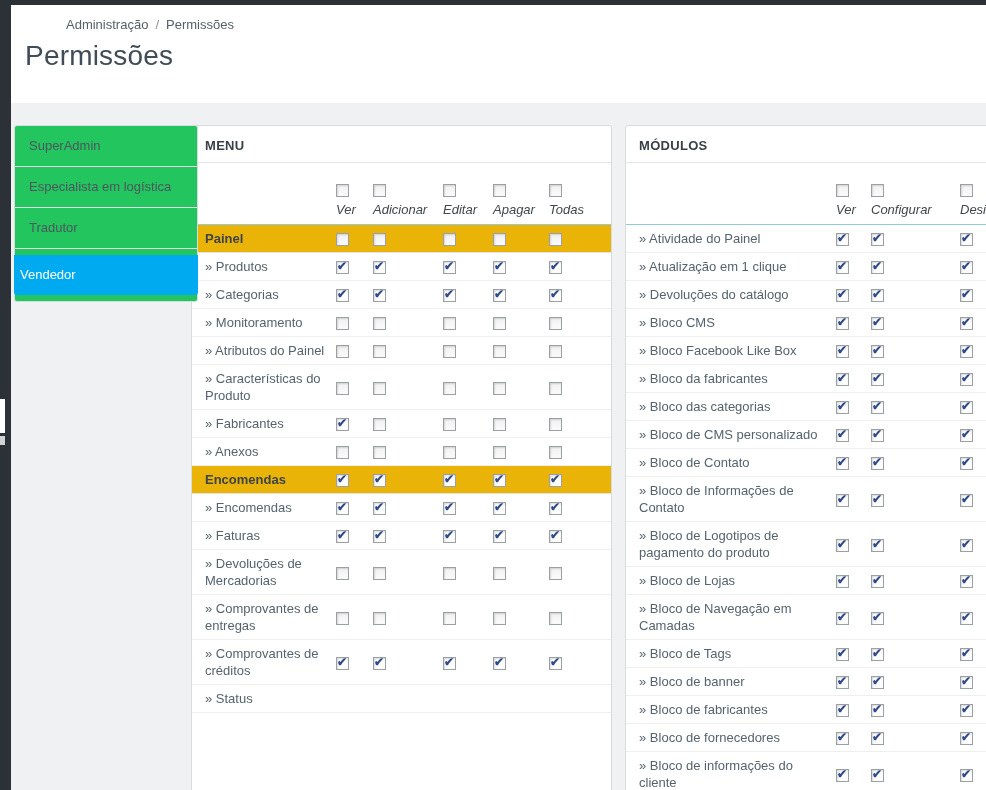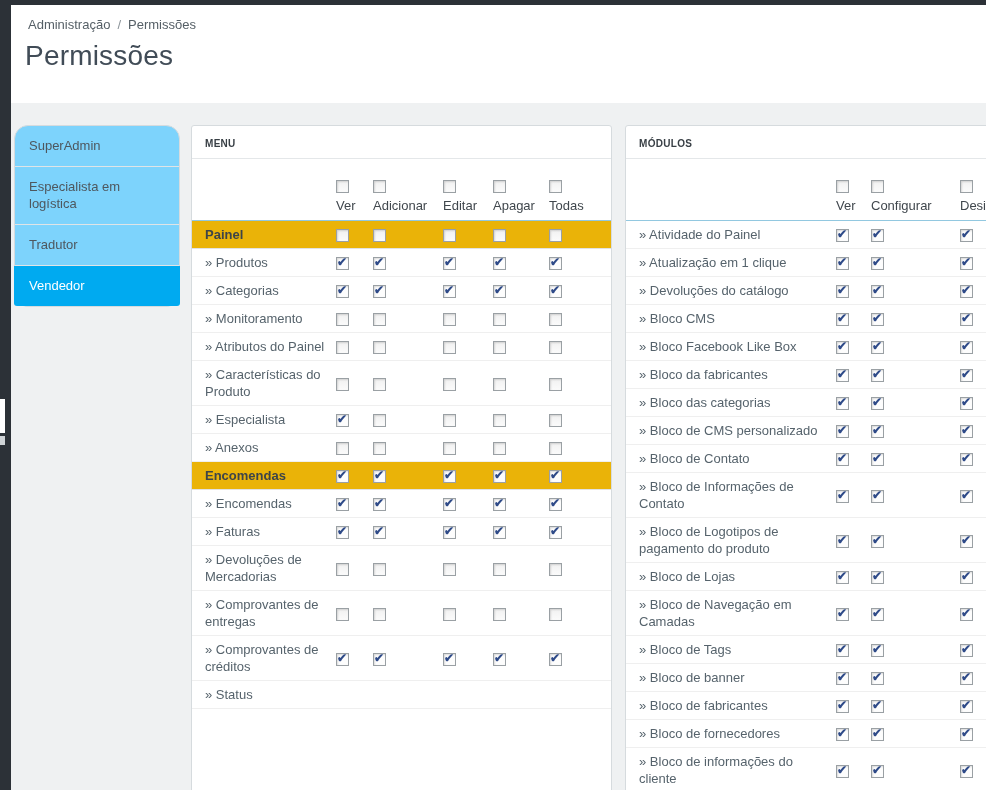--- a/index.html
+++ b/index.html
@@ -12,45 +12,45 @@
     color: #4e575e;
   }
   
   .topbar { position:absolute; top:0; left:0; width:986px; height:5px; background:#2c3137; z-index:5; }
   .leftstrip { position:absolute; top:0; left:0; width:11px; height:790px; background:#2c3137; z-index:4; }
   .collapse-handle { position:absolute; top:399px; left:0; width:5px; height:34px; background:#ffffff; z-index:6; }
   .collapse-nub { position:absolute; top:436px; left:0; width:5px; height:9px; background:#cfd3d6; z-index:6; }
 
   
   .page-header { position:absolute; top:5px; left:11px; width:975px; height:98px; background:#ffffff; }
-  .breadcrumb { padding:12px 0 0 17px; font-size:13px; color:#555f66; }
+  .breadcrumb { padding:12px 0 0 9px; font-size:13px; color:#555f66;margin-left:46px; }
   .breadcrumb .crumb { color:#555f66; text-decoration:none; cursor:pointer; }
   .breadcrumb .sep { margin:0 7px; color:#8a9298; }
   .page-title { padding:8px 0 0 14px; font-size:28px; font-weight:400; color:#414c57; letter-spacing:0.2px; }
 
   
-  .profiles-card { position:absolute; left:14px; top:125px; width:166px; background:#7dd3fc;
-                   border:1px solid #d6dbde; border-radius:14px; z-index:2; }
+  .profiles-card { position:absolute; left:14px; top:125px; width:184px; background:#22c55e;
+                   border:1px solid #d6dbde; border-radius:3px; z-index:2; }
   .profile-item { padding:11px 14px 12px; font-size:13px; color:#4e575e; line-height:17px;
                   border-bottom:1px solid #e0e4e6; cursor:pointer; }
   .profile-item:last-child { border-bottom:none; border-radius:0 0 3px 3px; }
-  .profile-item.active { background:#00aaf0; color:#ffffff; margin:0 -1px; padding:11px 15px 12px; }
+  .profile-item.active { background:#00aaf0; color:#ffffff; margin:6px -1px; padding:11px 6px 12px; }
 
   
   .panel { position:absolute; top:125px; background:#fff; border:1px solid #d6dbde;
            border-radius:3px 3px 0 0; z-index:1; }
   #menu-panel { left:191px; width:421px; height:700px; }
   #modules-panel { left:625px; width:432px; height:700px; }
-  .panel-title { padding:12px 13px 9px; font-size:10px; font-weight:700; color:#383f45;
+  .panel-title { padding:12px 13px 9px; font-size:13px; font-weight:700; color:#383f45;
                  letter-spacing:0.3px; border-bottom:1px solid #e4e7e9; }
 
   table.perm { border-collapse:collapse; table-layout:fixed; width:100%; margin-top:12px; }
   table.perm thead td { vertical-align:bottom; }
   .cbrow td { padding:6px 0 3px; }
-  .lblrow td { padding:0 0 7px; font-size:13px; color:#40474d; border-bottom:1px solid #92c8e0; }
+  .lblrow td { padding:0 0 7px; font-size:13px; color:#40474d; border-bottom:1px solid #92c8e0;font-style:italic; }
   table.perm tbody tr { border-bottom:1px solid #efefef; }
   table.perm tbody tr.category { background:#eab308; border-bottom:1px solid #e2e2e2; }
   table.perm tbody td { padding:5px 0; font-size:13px; vertical-align:middle; }
   table.perm tbody td.lbl { padding-left:13px; padding-right:10px; color:#56636c; line-height:17px; }
   table.perm tbody tr.category td.lbl { font-weight:700; color:#3d4449; }
 
   
   .cb { display:inline-block; position:relative; width:13px; height:13px;
         background:linear-gradient(#f1f1f1, #fbfbfb);
         border:1px solid #9aa0a4; box-shadow: inset 1px 1px 2px rgba(0,0,0,0.14);
@@ -153,21 +153,21 @@
         </tr>
         <tr class="">
           <td class="lbl">» Características do Produto</td>
           <td><span class="cb"></span></td>
           <td><span class="cb"></span></td>
           <td><span class="cb"></span></td>
           <td><span class="cb"></span></td>
           <td><span class="cb"></span></td>
         </tr>
         <tr class="">
-          <td class="lbl">» Especialista</td>
+          <td class="lbl">» Fabricantes</td>
           <td><span class="cb checked"></span></td>
           <td><span class="cb"></span></td>
           <td><span class="cb"></span></td>
           <td><span class="cb"></span></td>
           <td><span class="cb"></span></td>
         </tr>
         <tr class="">
           <td class="lbl">» Anexos</td>
           <td><span class="cb"></span></td>
           <td><span class="cb"></span></td>

